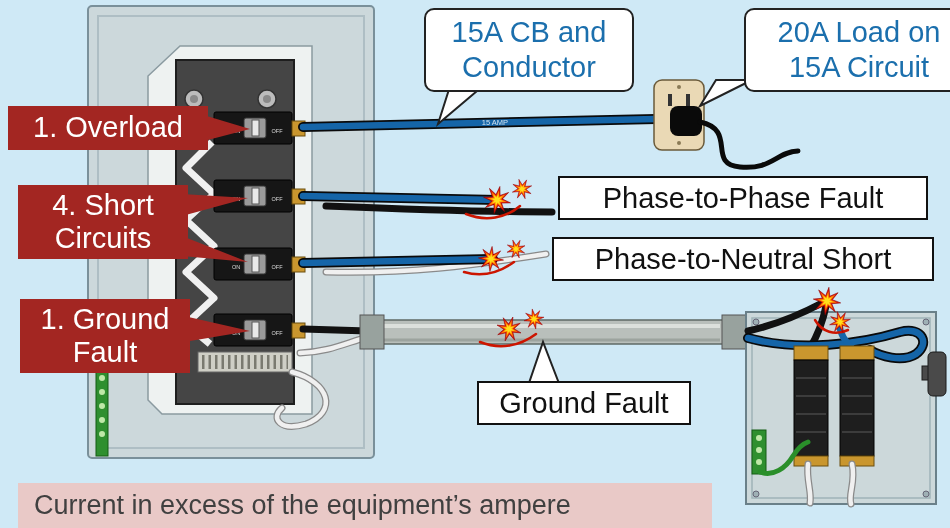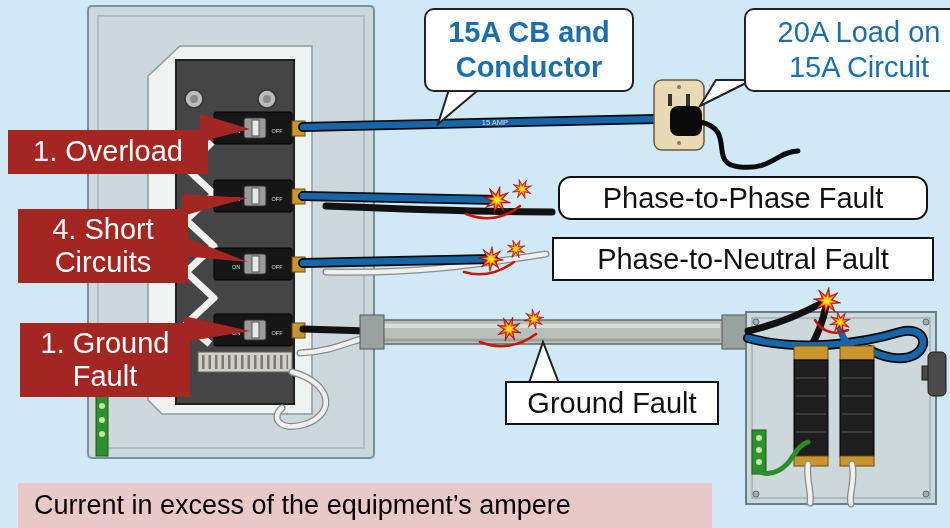--- a/index.html
+++ b/index.html
@@ -54,33 +54,33 @@
   .sp-mid{fill:#ff8c00;}
   .sp-inner{fill:#ffe01a;}
   .swoosh{stroke:#cc1500;stroke-width:2.5;fill:none;stroke-linecap:round;}
   .tail{fill:#ffffff;stroke:#222;stroke-width:2;}
   .red-pointer{fill:#a32622;}
 
   
   .red-label{
     position:absolute;background:#a32622;color:#fff;
     display:flex;align-items:center;justify-content:center;
-    text-align:center;white-space:pre-line;font-size:29px;line-height:1.15;margin-top:24px;
+    text-align:center;white-space:pre-line;font-size:29px;line-height:1.15;
   }
   .callout-blue{
     position:absolute;background:#fff;border:2px solid #222;border-radius:10px;
     color:#1b6fad;display:flex;align-items:center;justify-content:center;
     text-align:center;white-space:pre-line;font-size:29px;line-height:1.2;
   }
   .fault-box{
     position:absolute;background:#fff;border:2px solid #111;color:#111;
     display:flex;align-items:center;justify-content:center;font-size:29px;
   }
   .caption{
-    position:absolute;background:#e9c9c7;color:#000000;
+    position:absolute;background:#e9c9c7;color:#404040;
     display:flex;align-items:center;font-size:27px;padding-left:16px;
     box-sizing:border-box;
   }
 </style>
 </head>
 <body>
 
 <div class="stage">
 
   <svg width="950" height="528" viewBox="0 0 950 528">
@@ -263,27 +263,27 @@
   </svg>
 
   <div class="red-label" style="left:8px;top:106px;width:200px;height:44px;">1. Overload</div>
 
   <div class="red-label" style="left:18px;top:185px;width:170px;height:74px;">4. Short
 Circuits</div>
 
   <div class="red-label" style="left:20px;top:299px;width:170px;height:74px;">1. Ground
 Fault</div>
 
-  <div class="callout-blue" style="left:424px;top:8px;width:206px;height:80px;font-weight:bold;">15A CB and
+  <div class="callout-blue" style="left:424px;top:8px;width:206px;height:80px;">15A CB and
 Conductor</div>
 
   <div class="callout-blue" style="left:704px;top:8px;width:226px;height:80px;margin-left:40px;">20A Load on
 15A Circuit</div>
 
-  <div class="fault-box" style="left:558px;top:176px;width:366px;height:40px;border-radius:13px;">Phase-to-Phase Fault</div>
-
-  <div class="fault-box" style="left:552px;top:237px;width:378px;height:40px;">Phase-to-Neutral Fault</div>
-
-  <div class="fault-box" style="left:477px;top:381px;width:210px;height:40px;margin-left:28px;">Ground Fault</div>
+  <div class="fault-box" style="left:558px;top:176px;width:366px;height:40px;">Phase-to-Phase Fault</div>
+
+  <div class="fault-box" style="left:552px;top:237px;width:378px;height:40px;">Phase-to-Neutral Short</div>
+
+  <div class="fault-box" style="left:477px;top:381px;width:210px;height:40px;">Ground Fault</div>
 
   <div class="caption" style="left:18px;top:483px;width:694px;height:45px;">Current in excess of the equipment’s ampere</div>
 
 </div>
 
 </body></html>

